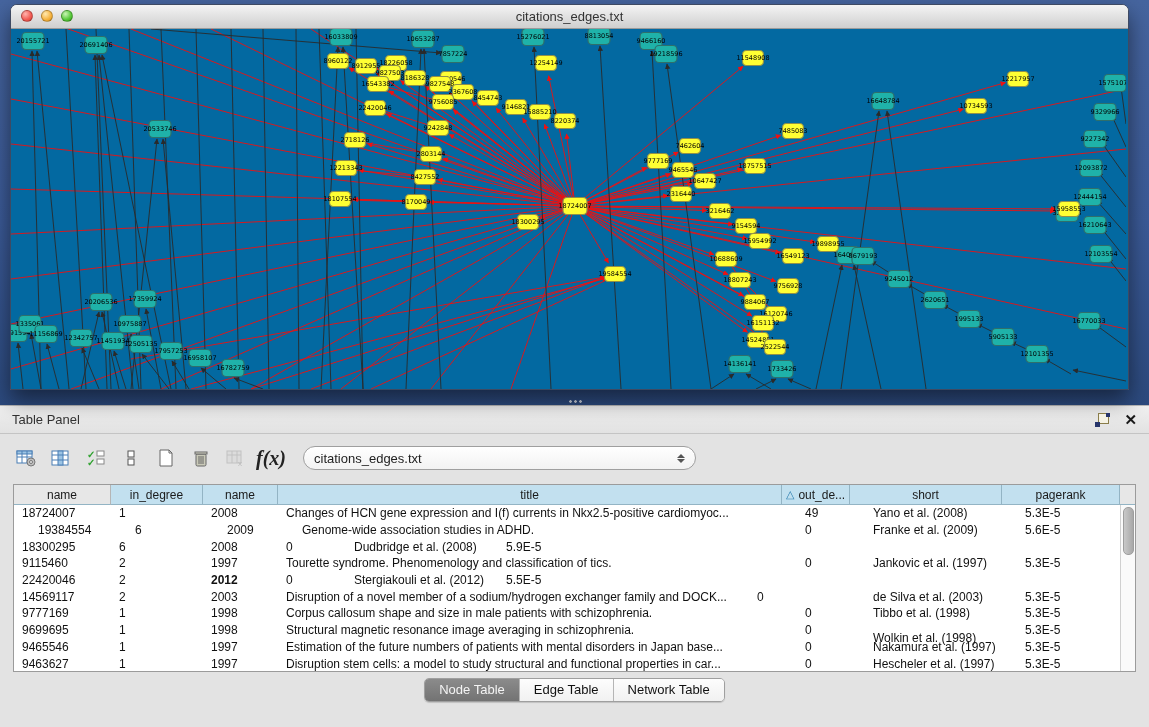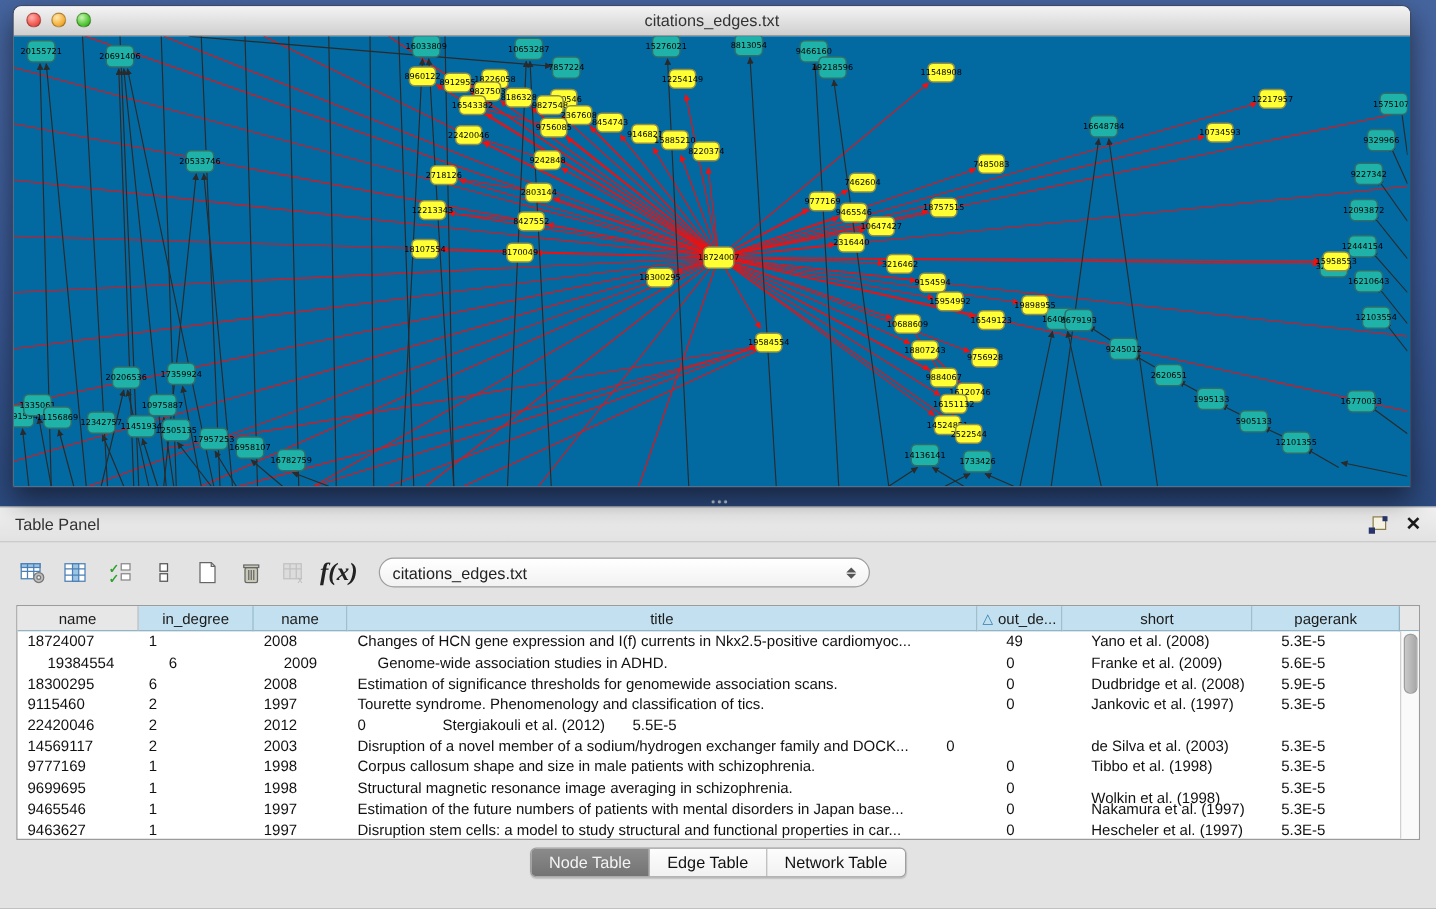--- a/index.html
+++ b/index.html
@@ -754,38 +754,37 @@
             <div class="td" style="width: 75px; flex: 0 0 auto;">2009</div>
             <div class="td" style="flex: 1 1 0%;">Genome-wide association studies in ADHD.</div>
             <div class="td" style="width: 68px; flex: 0 0 auto;">0</div>
             <div class="td" style="width: 152px; flex: 0 0 auto;">Franke et al. (2009)</div>
             <div class="td" style="width: 118px; flex: 0 0 auto;">5.6E-5</div>
           </div>
           <div class="tr">
             <div class="td" style="width: 97px; flex: 0 0 auto;">18300295</div>
             <div class="td" style="width: 92px; flex: 0 0 auto;">6</div>
             <div class="td" style="width: 75px; flex: 0 0 auto;">2008</div>
-            <div class="td" style="flex: 1 1 0%;">Estimation of significance thresholds for genomewide association scans.</div>
             <div class="td" style="width: 68px; flex: 0 0 auto;">0</div>
             <div class="td" style="width: 152px; flex: 0 0 auto;">Dudbridge et al. (2008)</div>
             <div class="td" style="width: 118px; flex: 0 0 auto;">5.9E-5</div>
           </div>
           <div class="tr">
             <div class="td" style="width: 97px; flex: 0 0 auto;">9115460</div>
             <div class="td" style="width: 92px; flex: 0 0 auto;">2</div>
             <div class="td" style="width: 75px; flex: 0 0 auto;">1997</div>
             <div class="td" style="flex: 1 1 0%;">Tourette syndrome. Phenomenology and classification of tics.</div>
             <div class="td" style="width: 68px; flex: 0 0 auto;">0</div>
             <div class="td" style="width: 152px; flex: 0 0 auto;">Jankovic et al. (1997)</div>
             <div class="td" style="width: 118px; flex: 0 0 auto;">5.3E-5</div>
           </div>
           <div class="tr">
             <div class="td" style="width: 97px; flex: 0 0 auto;">22420046</div>
             <div class="td" style="width: 92px; flex: 0 0 auto;">2</div>
-            <div class="td" style="width: 75px; flex: 0 0 auto;">2012</div>
+            <div class="td" style="width: 75px; flex: 0 0 auto; font-weight: bold;">2012</div>
             <div class="td" style="width: 68px; flex: 0 0 auto;">0</div>
             <div class="td" style="width: 152px; flex: 0 0 auto;">Stergiakouli et al. (2012)</div>
             <div class="td" style="width: 118px; flex: 0 0 auto;">5.5E-5</div>
           </div>
           <div class="tr">
             <div class="td" style="width: 97px; flex: 0 0 auto;">14569117</div>
             <div class="td" style="width: 92px; flex: 0 0 auto;">2</div>
             <div class="td" style="width: 75px; flex: 0 0 auto;">2003</div>
             <div class="td" style="flex: 1 1 0%;">Disruption of a novel member of a sodium/hydrogen exchanger family and DOCK...</div>
             <div class="td" style="width: 68px; flex: 0 0 auto;">0</div>

